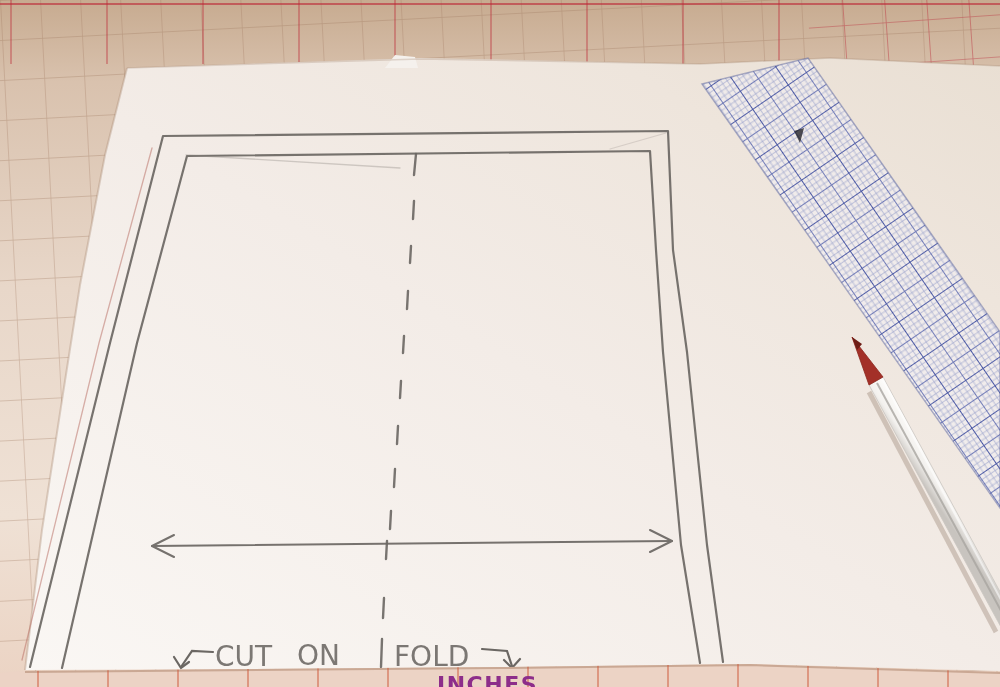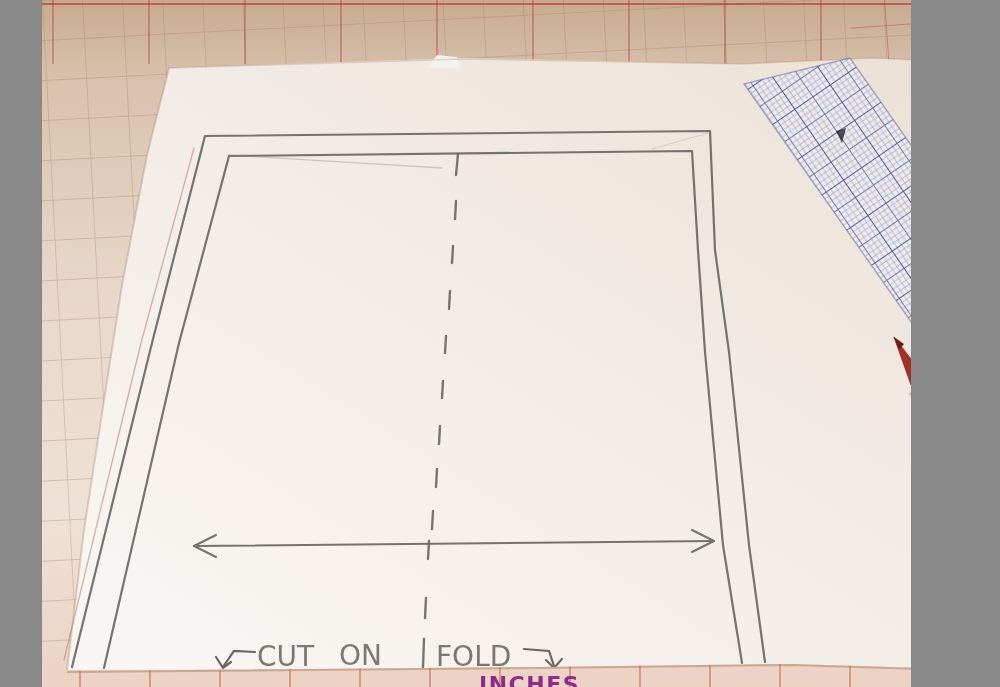--- a/index.html
+++ b/index.html
@@ -1,16 +1,16 @@
 <!DOCTYPE html>
 <html><head>
 <meta charset="utf-8">
 <style>
   html,body{margin:0;padding:0;background:#888;}
-  .stage{width:869px;height:687px;overflow:hidden;position:relative;font-family:"DejaVu Sans",sans-serif;margin-left:42px;}
+  .stage{width:1000px;height:687px;overflow:hidden;position:relative;font-family:"DejaVu Sans",sans-serif;}
   svg{display:block;}
   text{font-family:"DejaVu Sans",sans-serif;}
 </style>
 </head>
 <body>
 
 <div class="stage">
 <svg width="1000" height="687" viewBox="0 0 1000 687">
   <defs>
     <linearGradient id="matbase" x1="0" y1="0" x2="0" y2="1">

